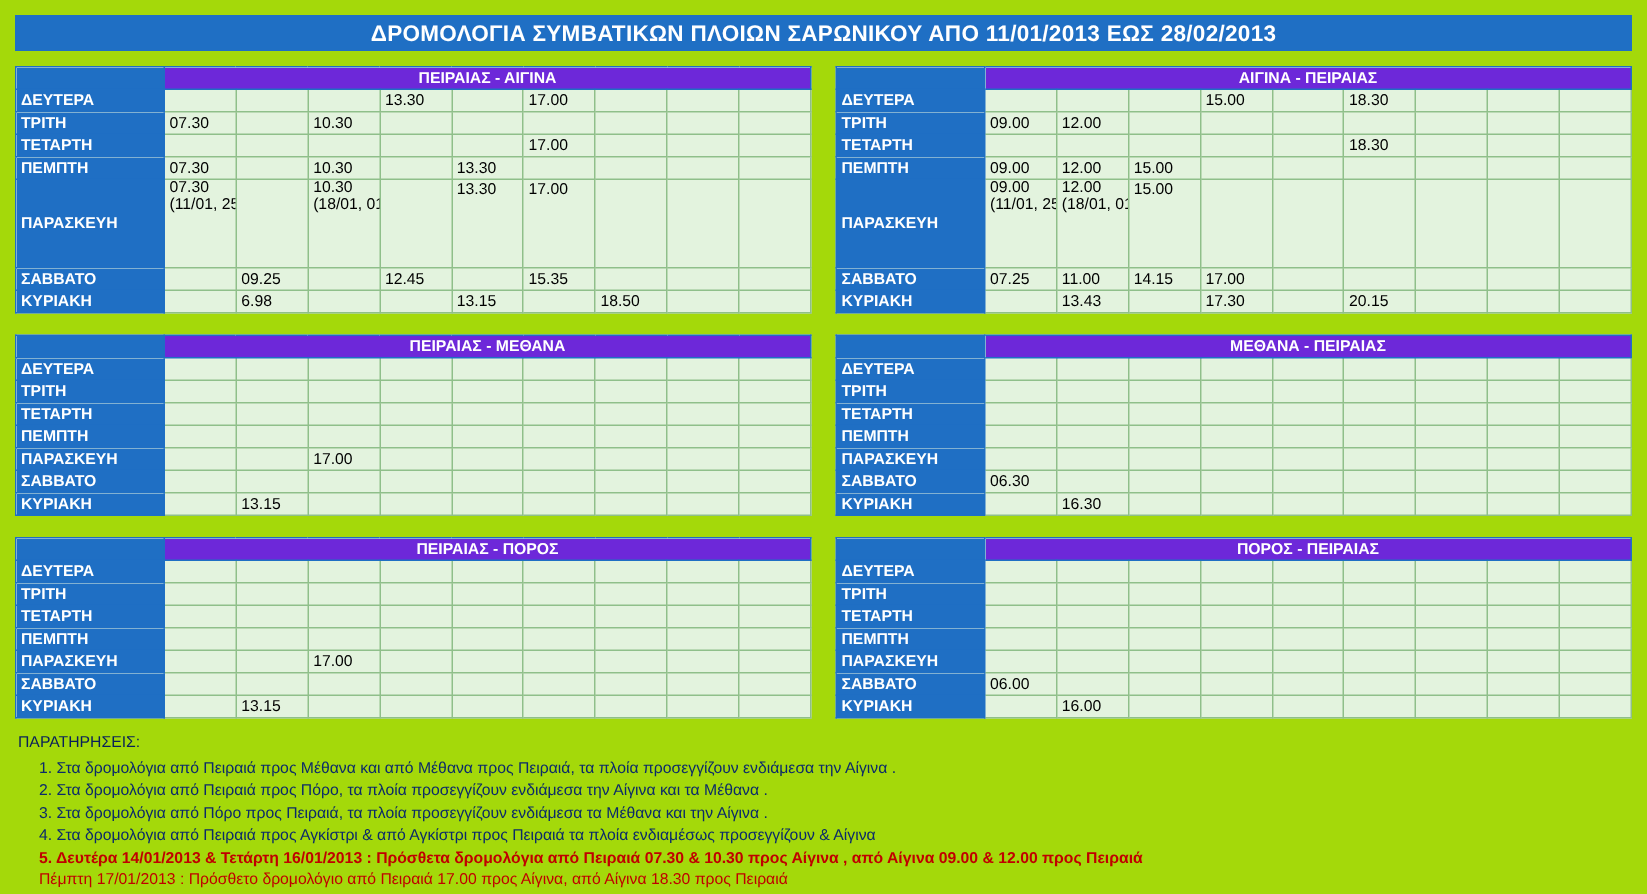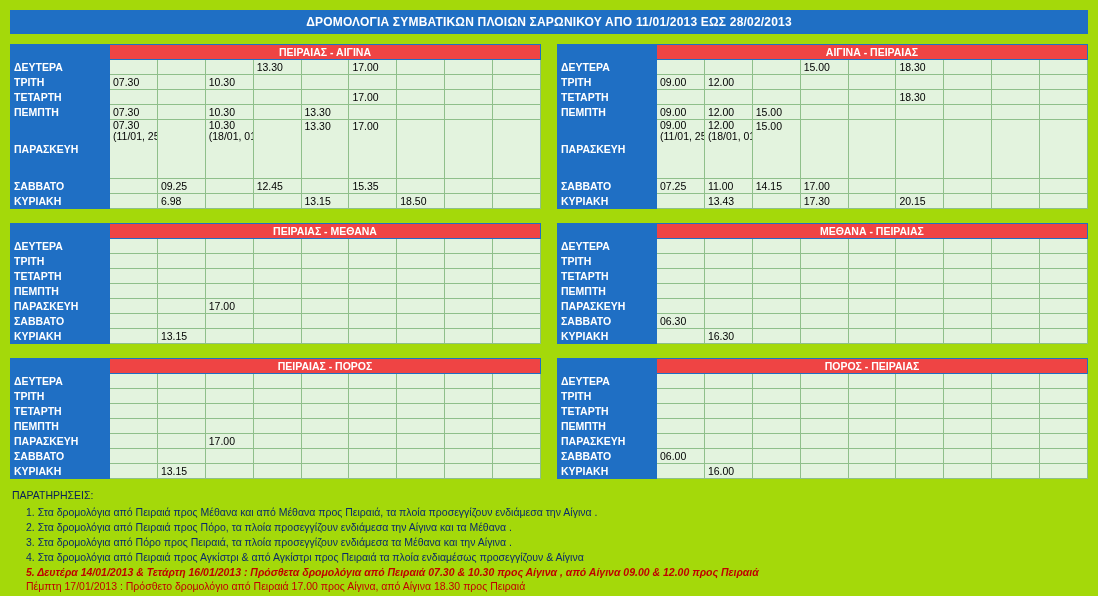--- a/index.html
+++ b/index.html
@@ -10,21 +10,21 @@
     font-size:11px;
     color:#000;
     overflow:hidden;
   }
   .page{position:relative;width:1098px;height:596px;}
 
   .title-bar{
     position:absolute;left:10px;top:10px;width:1078px;height:24px;
     background:#1f6fc4;color:#ffffff;
     display:flex;align-items:center;justify-content:center;
-    font-weight:bold;font-size:12px;letter-spacing:.2px;
+    font-weight:bold;font-size:15px;letter-spacing:.2px;
   }
 
   .grid-wrap{position:absolute;left:10px;top:44px;width:1078px;}
 
   .block-row{display:flex;gap:16px;margin-bottom:14px;}
   .block{width:531px;}
 
   table.sched{
     border-collapse:collapse;width:100%;table-layout:fixed;
     background:#e6f5e1;
@@ -36,42 +36,42 @@
     font-size:10.5px;
     color:#000;
     background:#e3f3de;
     overflow:hidden;
     white-space:nowrap;
   }
   table.sched td.hdr-label{
     background:#1f6fc4;color:#fff;font-weight:bold;border:1px solid #1f6fc4;
   }
   table.sched td.hdr-title{
-    background:#ef4444;color:#fff;font-weight:bold;text-align:center;
+    background:#6d28d9;color:#fff;font-weight:bold;text-align:center;
     border:1px solid #1f6fc4;font-size:10.5px;margin-top:11px;
   }
   table.sched td.daycell{
     background:#1f6fc4;color:#ffffff;font-weight:bold;font-size:10.5px;
     border:1px solid #1f6fc4;
   }
   table.sched td.val{text-align:left;}
   td.multi{
     font-size:8px;line-height:1.05;white-space:normal;vertical-align:top;
     padding:1px 2px;
   }
   tr.tall td{height:58px;vertical-align:top;}
   tr.tall td.daycell{vertical-align:middle;}
 
   .notes{
     position:absolute;left:12px;top:488px;width:1070px;
     font-size:10.5px;line-height:1.42;color:#0b2a6b;
   }
   .notes .n-title{font-weight:normal;color:#08205a;margin-bottom:2px;}
   .notes .n-line{color:#0b2a6b;}
-  .notes .n-red{color:#c00000;font-weight:bold;font-style:italic;}
+  .notes .n-red{color:#c00000;font-weight:bold;}
   .notes .n-red2{color:#c00000;}
   .pad{padding-left:14px;}
 </style>
 </head>
 <body>
 
 <div class="page">
 
   <div class="title-bar">ΔΡΟΜΟΛΟΓΙΑ ΣΥΜΒΑΤΙΚΩΝ ΠΛΟΙΩΝ ΣΑΡΩΝΙΚΟΥ ΑΠΟ 11/01/2013 ΕΩΣ  28/02/2013</div>
 

